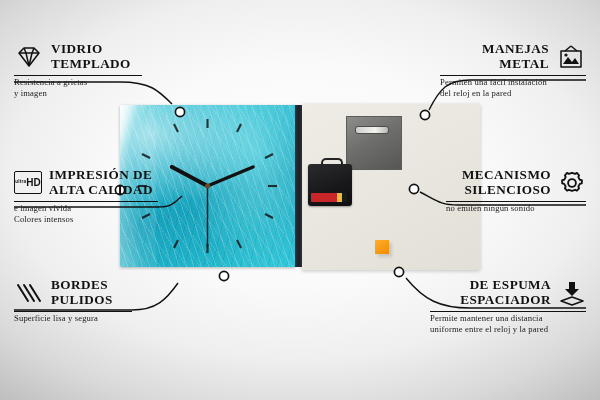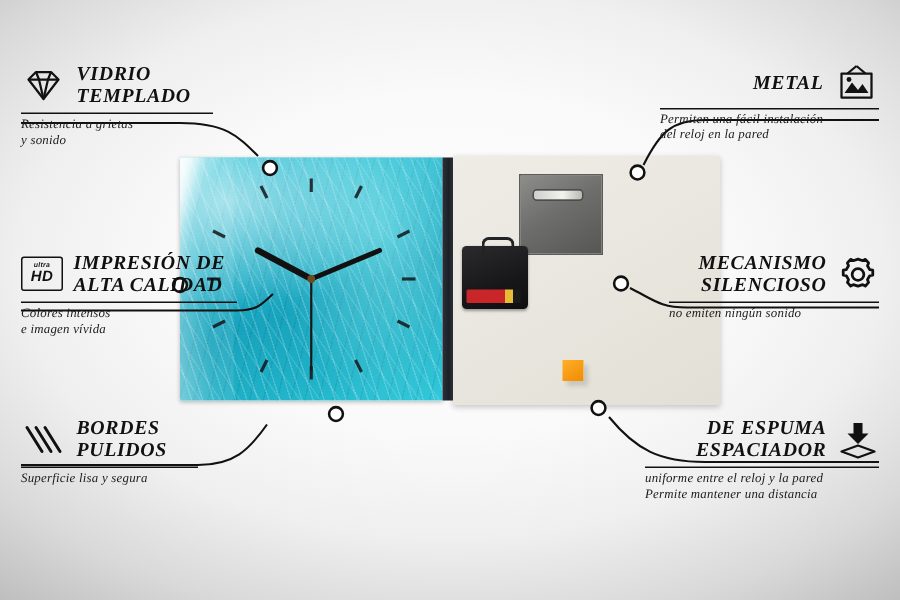--- a/index.html
+++ b/index.html
@@ -5,21 +5,20 @@
   html,body{margin:0;padding:0;}
   body{
     width:600px;height:400px;overflow:hidden;
     font-family:"Liberation Serif", serif;
     background:#f2f2f2;
   }
   .stage{
     position:relative;width:600px;height:400px;overflow:hidden;
     background:
       radial-gradient(ellipse 78% 74% at 50% 44%, #fdfdfd 0%, #fafafa 38%, #efefef 62%, #d9d9d9 82%, #bdbdbd 100%);
-    font-style: italic;
   }
 
   
   .feat{position:absolute;}
   .feat .head{display:flex;align-items:center;gap:7px;}
   .feat.right .head{justify-content:flex-end;}
   .feat .titles{
     font-family:"Liberation Serif", serif;
     font-weight:bold;font-size:13.2px;line-height:14.6px;
     color:#111;letter-spacing:.45px;text-transform:uppercase;
@@ -32,21 +31,21 @@
     font-family:"Liberation Serif", serif;
     font-size:8.6px;line-height:10.4px;color:#1a1a1a;
     margin-top:1px;letter-spacing:.15px;
   }
   .feat.right .desc{text-align:left;}
   .icon{flex:0 0 auto;display:block;}
 
   
   .hdbox{
     width:26px;height:21px;border:1.6px solid #111;border-radius:2px;
-    display:flex;flex-direction:column;align-items:center;justify-content:center;
+    display:flex;flex-direction:row;align-items:center;justify-content:flex-end;
     font-family:"Liberation Sans", sans-serif;color:#111;line-height:1;
   }
   .hdbox .u{font-size:4.6px;font-weight:bold;letter-spacing:.2px;}
   .hdbox .h{font-size:10px;font-weight:bold;letter-spacing:.2px;margin-top:1px;}
 
   
   .wires{position:absolute;left:0;top:0;width:600px;height:400px;pointer-events:none;}
 
   
   .product{position:absolute;left:120px;top:105px;width:360px;height:170px;}
@@ -187,39 +186,39 @@
         </g>
       </svg>
       <div class="titles">
         <div>VIDRIO</div>
         <div>TEMPLADO</div>
       </div>
     </div>
     <div class="rule"></div>
     <div class="desc">
       <div>Resistencia a grietas</div>
-      <div>y sonido</div>
+      <div>y imagen</div>
     </div>
   </div>
 
   <div class="feat left" style="left:14px;top:168px;width:144px;">
     <div class="head">
       <div class="hdbox">
         <span class="u">ultra</span>
         <span class="h">HD</span>
       </div>
       <div class="titles">
         <div>IMPRESIÓN DE</div>
         <div>ALTA CALIDAD</div>
       </div>
     </div>
     <div class="rule"></div>
     <div class="desc">
+      <div>e imagen vívida</div>
       <div>Colores intensos</div>
-      <div>e imagen vívida</div>
     </div>
   </div>
 
   <div class="feat left" style="left:14px;top:278px;width:118px;">
     <div class="head">
       <svg class="icon" width="30" height="24" viewBox="0 0 30 24">
         <g stroke="#111" stroke-width="2" stroke-linecap="round">
           <path d="M4,4 L14,20"></path>
             <path d="M10,4 L20,20"></path>
             <path d="M16,4 L26,20"></path>
@@ -232,20 +231,21 @@
     </div>
     <div class="rule"></div>
     <div class="desc">
       <div>Superficie lisa y segura</div>
     </div>
   </div>
 
   <div class="feat right" style="left:440px;top:42px;width:146px;">
     <div class="head">
       <div class="titles">
+        <div>MANEJAS</div>
         <div>METAL</div>
       </div>
       <svg class="icon" width="30" height="26" viewBox="0 0 30 26">
         <g fill="none" stroke="#111" stroke-width="1.5" stroke-linejoin="round">
           <path d="M15,2 L9,7"></path>
             <path d="M15,2 L21,7"></path>
           <rect x="5" y="7" width="20" height="16"></rect>
           <path d="M7,20 L12,13 L16,18 L19,14 L23,20 Z" fill="#111" stroke="none"></path>
           <circle cx="10" cy="11" r="1.6" fill="#111" stroke="none"></circle>
         </g>
@@ -283,18 +283,18 @@
         <div>DE ESPUMA</div>
         <div>ESPACIADOR</div>
       </div>
       <svg class="icon" width="28" height="26" viewBox="0 0 28 26">
         <path d="M11,2 h6 v7 h4 l-7,7 -7,-7 h4 Z" fill="#111"></path>
         <path d="M14,17 L25,21 L14,25 L3,21 Z" fill="none" stroke="#111" stroke-width="1.5" stroke-linejoin="round"></path>
       </svg>
     </div>
     <div class="rule"></div>
     <div class="desc">
+      <div>Permite mantener una distancia</div>
       <div>uniforme entre el reloj y la pared</div>
-      <div>Permite mantener una distancia</div>
     </div>
   </div>
 
 </div>
 
 </body></html>

